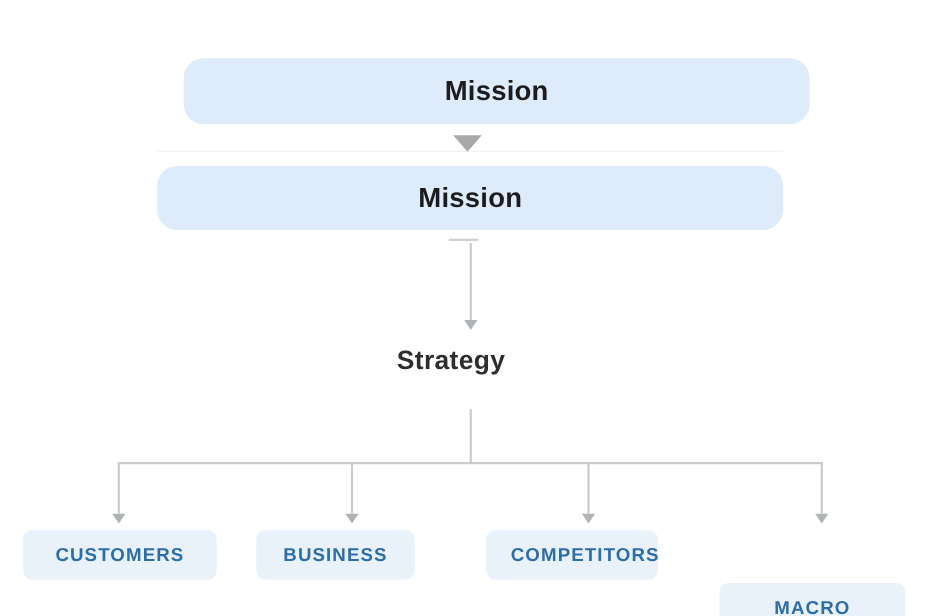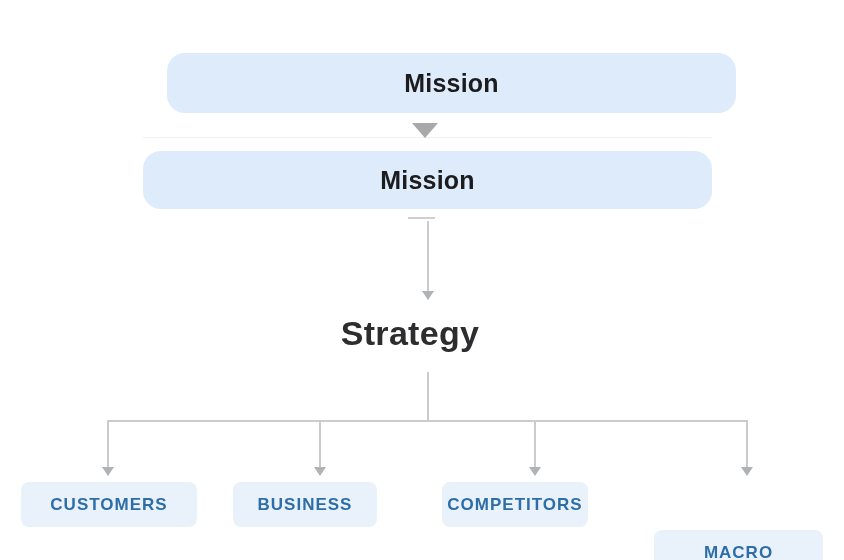--- a/index.html
+++ b/index.html
@@ -72,21 +72,21 @@
     border-top: 9px solid var(--arrowhead, #b0b3b5);
   }
   .ahead.mid { left: 422px; top: 291px; }
 
   .strategy-title {
     position: absolute;
     left: 0; top: 314px;
     width: 820px;
     margin: 0;
     text-align: center;
-    font-size: 34px;
+    font-size: 24px;
     font-weight: bold;
     color: var(--strategy-text, #2d2d2f);
     letter-spacing: 0.3px;
   }
 
   .stem  { left: 427px; top: 372px; width: 1.5px; height: 48px; }
   .branch-hline { left: 107px; top: 420px; width: 641px; height: 1.5px; }
 
   .drop { position: absolute; top: 420px; width: 1.5px; height: 47px; background: var(--connector, #c9cbcc); }
   .drop.d1 { left: 107px; }
@@ -104,21 +104,21 @@
     top: 482px;
     height: 45px;
     background: var(--bottom-box-bg, #e9f2fb);
     border-radius: 8px;
     display: flex;
     align-items: center;
     justify-content: center;
   }
   .branch-box.b1 { left: 21px;  width: 176px; }
   .branch-box.b2 { left: 233px; width: 144px; }
-  .branch-box.b3 { left: 442px; width: 146px; }
+  .branch-box.b3 { left: 442px; width: 132px; padding-left: 24px; }
   .branch-box.b4 { left: 654px; width: 169px; margin-top: 48px; }
   .branch-label {
     font-size: 17px;
     font-weight: bold;
     letter-spacing: 1px;
     color: var(--bottom-text, #2d6da8);
     text-transform: uppercase;
   }
 </style>
 </head>

